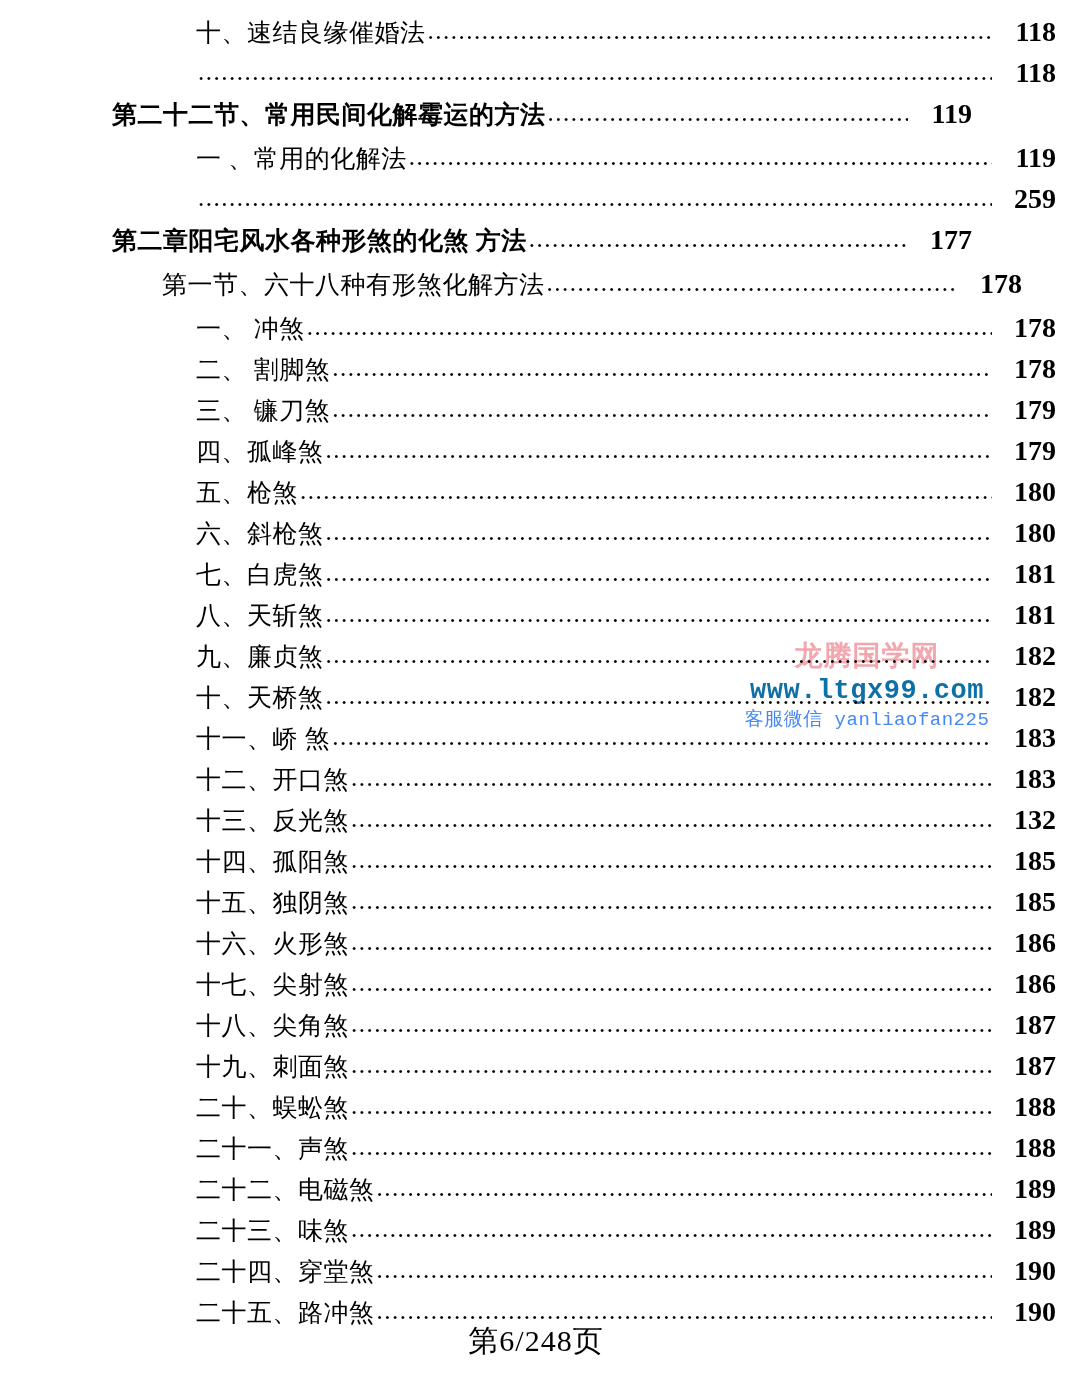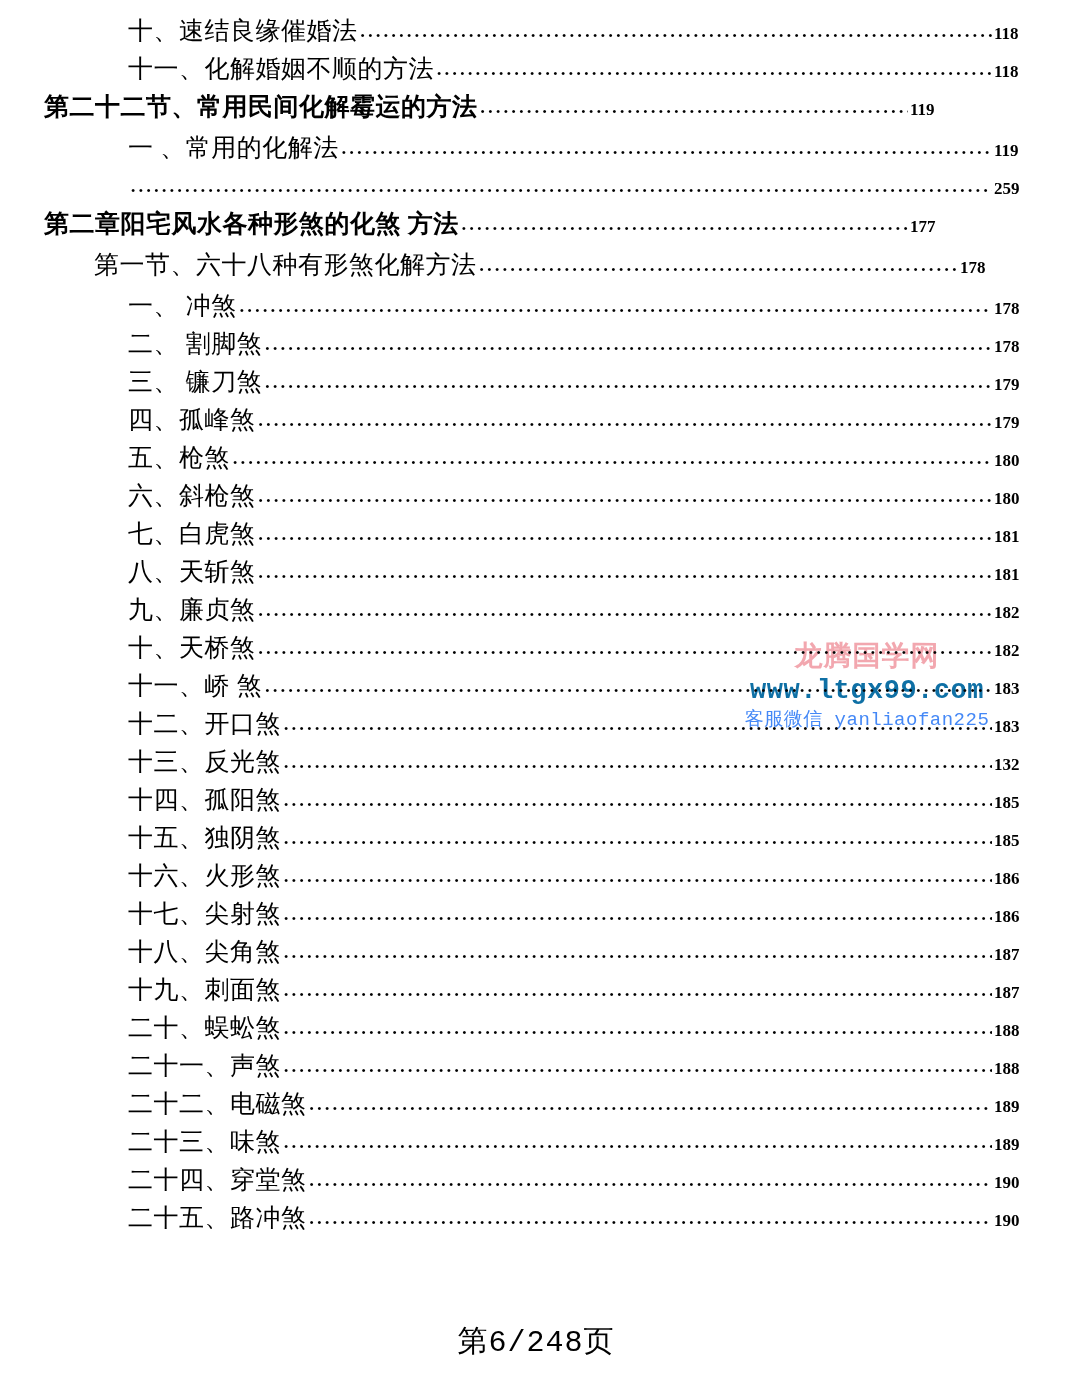--- a/index.html
+++ b/index.html
@@ -13,21 +13,21 @@
     position: relative;
     font-family: "Liberation Serif", "DejaVu Serif", serif;
     color: #000000;
     overflow: hidden;
   }
   .page {
     position: relative;
     width: 1072px;
     height: 1400px;
     box-sizing: border-box;
-    padding: 18px 100px 0 44px;
+    padding: 18px 100px 0 112px;
   }
   .toc {
     position: relative;
     z-index: 2;
   }
   .toc-row {
     display: flex;
     align-items: baseline;
     width: 100%;
     line-height: 1.0;
@@ -43,23 +43,23 @@
     white-space: nowrap;
     font-size: 25px;
     margin: 0 2px;
     position: relative;
     top: -2px;
     letter-spacing: 1.5px;
     color: #000;
   }
   .toc-page {
     white-space: nowrap;
-    font-size: 17px;
+    font-size: 28px;
     font-weight: 700;
-    text-align: left;
+    text-align: right;
     min-width: 62px;
   }
   
   .lvl-chapter  { padding-left: 0px; }
   .lvl-section  { padding-left: 50px; }
   .lvl-item     { padding-left: 84px; }
 
   .bold .toc-title, .bold .toc-page { font-weight: 700; }
 
   .row-gap-s { margin-bottom: 13px; }
@@ -95,37 +95,36 @@
     color: #3b82f6;
     letter-spacing: 0.5px;
   }
   .footer {
     position: absolute;
     left: 0;
     right: 0;
     bottom: 38px;
     text-align: center;
     font-size: 30px;
-    font-family: Liberation Mono, monospace;
+    font-family: Liberation Serif, serif;
     letter-spacing: 1px;
   }
 </style>
 </head>
 <body>
 
 <div class="page">
 
   <div class="toc" id="toc">
       <div class="toc-row lvl-item row-gap-s">
         <span class="toc-title">十、速结良缘催婚法</span>
         <span class="dots">.......................................................................................................................</span>
         <span class="toc-page">118</span>
       </div>
       <div class="toc-row lvl-item row-gap-s">
-        <span class="toc-title">十一、化解婚姻不顺的方法</span>
         <span class="dots">.......................................................................................................................</span>
         <span class="toc-page">118</span>
       </div>
       <div class="toc-row lvl-chapter bold row-gap-m">
         <span class="toc-title">第二十二节、常用民间化解霉运的方法</span>
         <span class="dots">.......................................................................................................................</span>
         <span class="toc-page">119</span>
       </div>
       <div class="toc-row lvl-item row-gap-s">
         <span class="toc-title">一 、常用的化解法</span>

